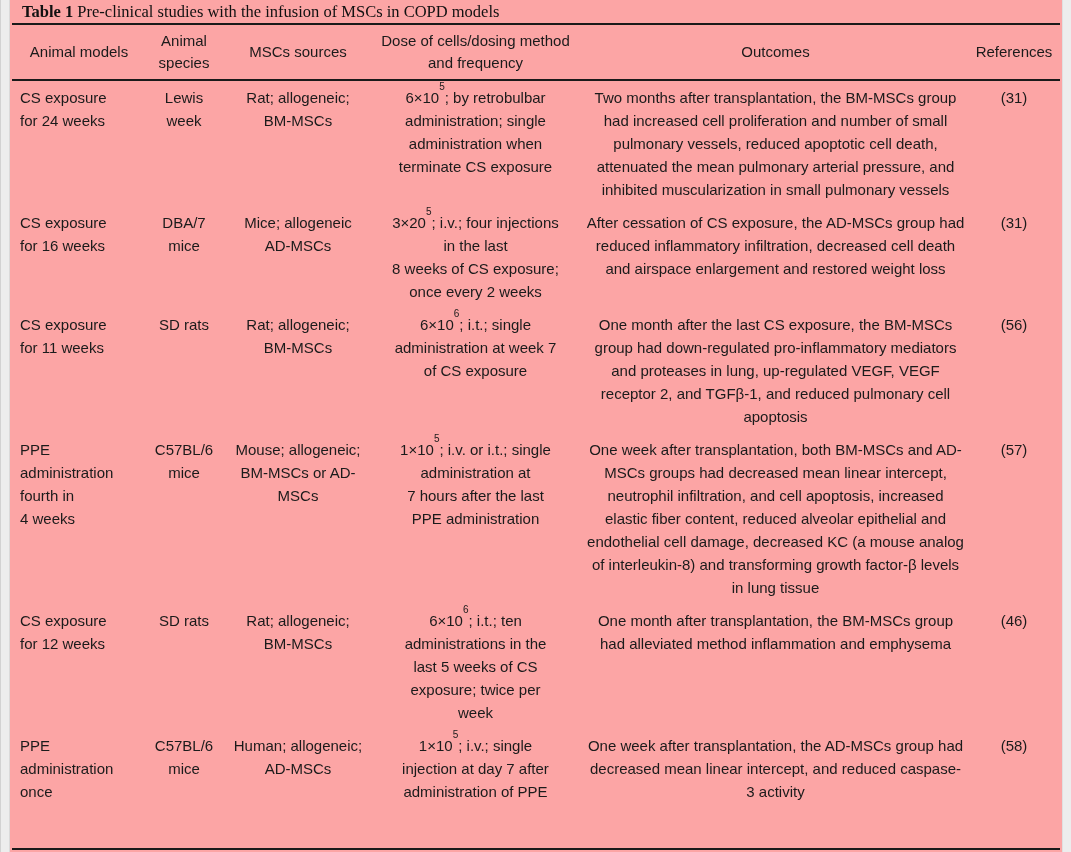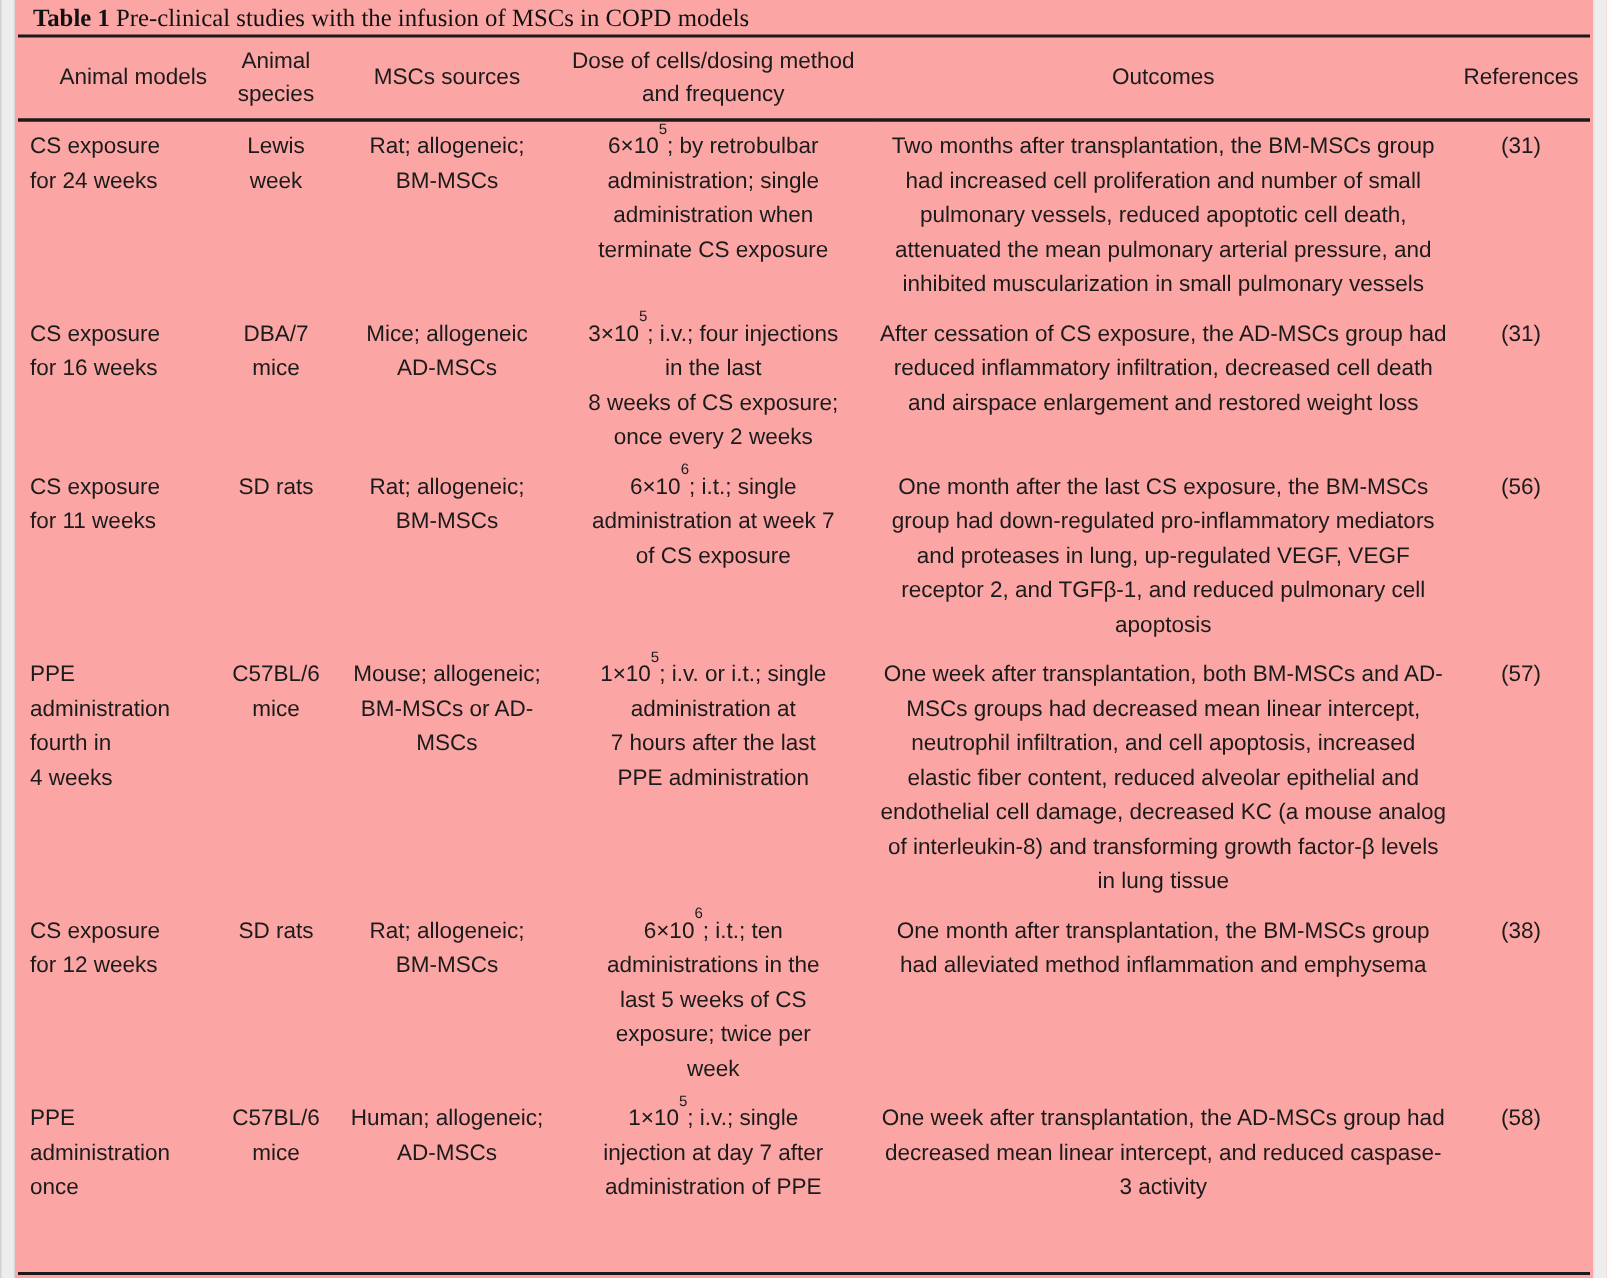--- a/index.html
+++ b/index.html
@@ -46,21 +46,21 @@
   thead th{
     font-weight:400;
     font-size:15px;
     line-height:22px;
     vertical-align:middle;
     text-align:center;
     padding:5px 2px;
     border-bottom:2px solid #1a1a1a;
     color:#1b1b1b;
   }
-  thead th.col-model{text-align:right;padding-left:8px;}
+  thead th.col-model{text-align:center;padding-left:8px;}
   tbody td{
     vertical-align:top;
     padding:5px 3px;
     line-height:23px;
     font-size:15px;
   }
   td.col-model{text-align:left;padding-left:8px;}
   .center{text-align:center;}
   .pre{white-space:pre-line;}
   sup.exp{
@@ -120,21 +120,21 @@
             <td class="center">Two months after transplantation, the BM-MSCs group had increased cell proliferation and number of small pulmonary vessels, reduced apoptotic cell death, attenuated the mean pulmonary arterial pressure, and inhibited muscularization in small pulmonary vessels</td>
             <td class="center">(31)</td>
           </tr>
           <tr>
             <td class="col-model pre">CS exposure
 for 16 weeks</td>
             <td class="center pre">DBA/7
 mice</td>
             <td class="center pre">Mice; allogeneic
 AD-MSCs</td>
-            <td class="center"><span>3×10</span><sup class="exp">5</sup><span class="pre">; i.v.; four injections
+            <td class="center"><span>3×20</span><sup class="exp">5</sup><span class="pre">; i.v.; four injections
 in the last
 8 weeks of CS exposure;
 once every 2 weeks</span></td>
             <td class="center">After cessation of CS exposure, the AD-MSCs group had reduced inflammatory infiltration, decreased cell death and airspace enlargement and restored weight loss</td>
             <td class="center">(31)</td>
           </tr>
           <tr>
             <td class="col-model pre">CS exposure
 for 11 weeks</td>
             <td class="center pre">SD rats</td>
@@ -168,21 +168,21 @@
 for 12 weeks</td>
             <td class="center pre">SD rats</td>
             <td class="center pre">Rat; allogeneic;
 BM-MSCs</td>
             <td class="center"><span>6×10</span><sup class="exp">6</sup><span class="pre">; i.t.; ten
 administrations in the
 last 5 weeks of CS
 exposure; twice per
 week</span></td>
             <td class="center">One month after transplantation, the BM-MSCs group had alleviated method inflammation and emphysema</td>
-            <td class="center">(38)</td>
+            <td class="center">(46)</td>
           </tr>
           <tr>
             <td class="col-model pre">PPE
 administration
 once</td>
             <td class="center pre">C57BL/6
 mice</td>
             <td class="center pre">Human; allogeneic;
 AD-MSCs</td>
             <td class="center"><span>1×10</span><sup class="exp">5</sup><span class="pre">; i.v.; single

